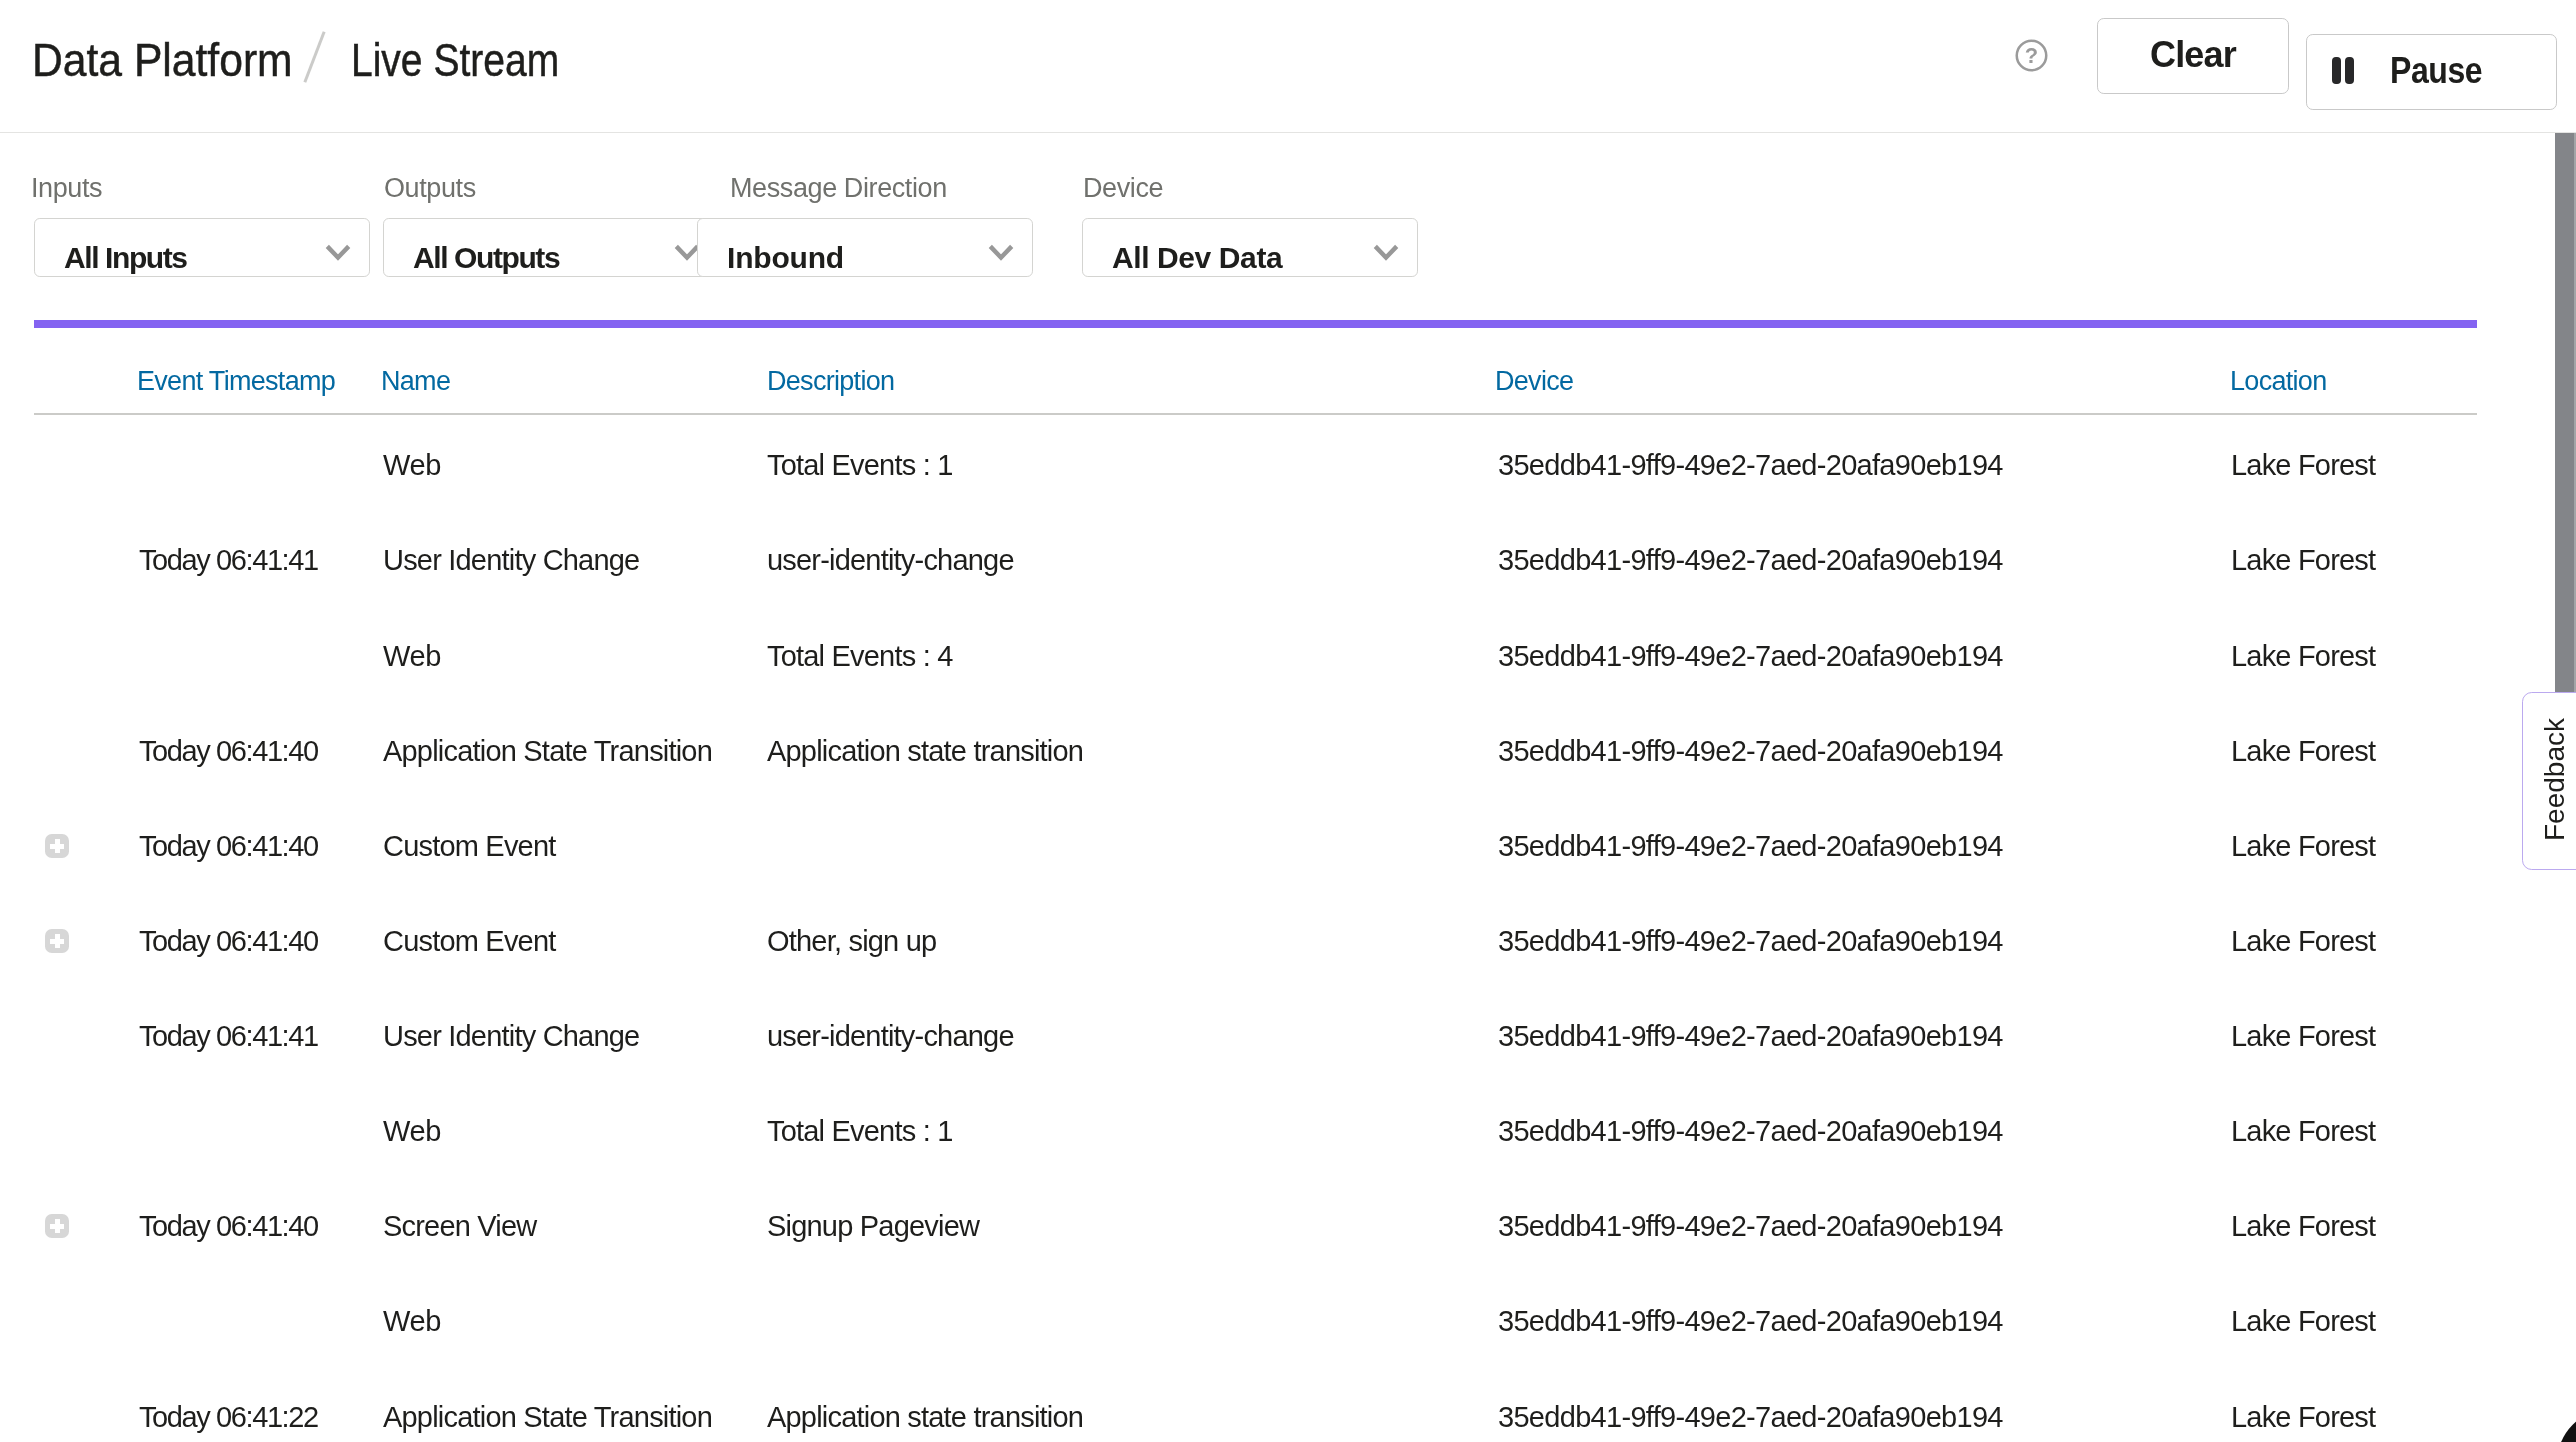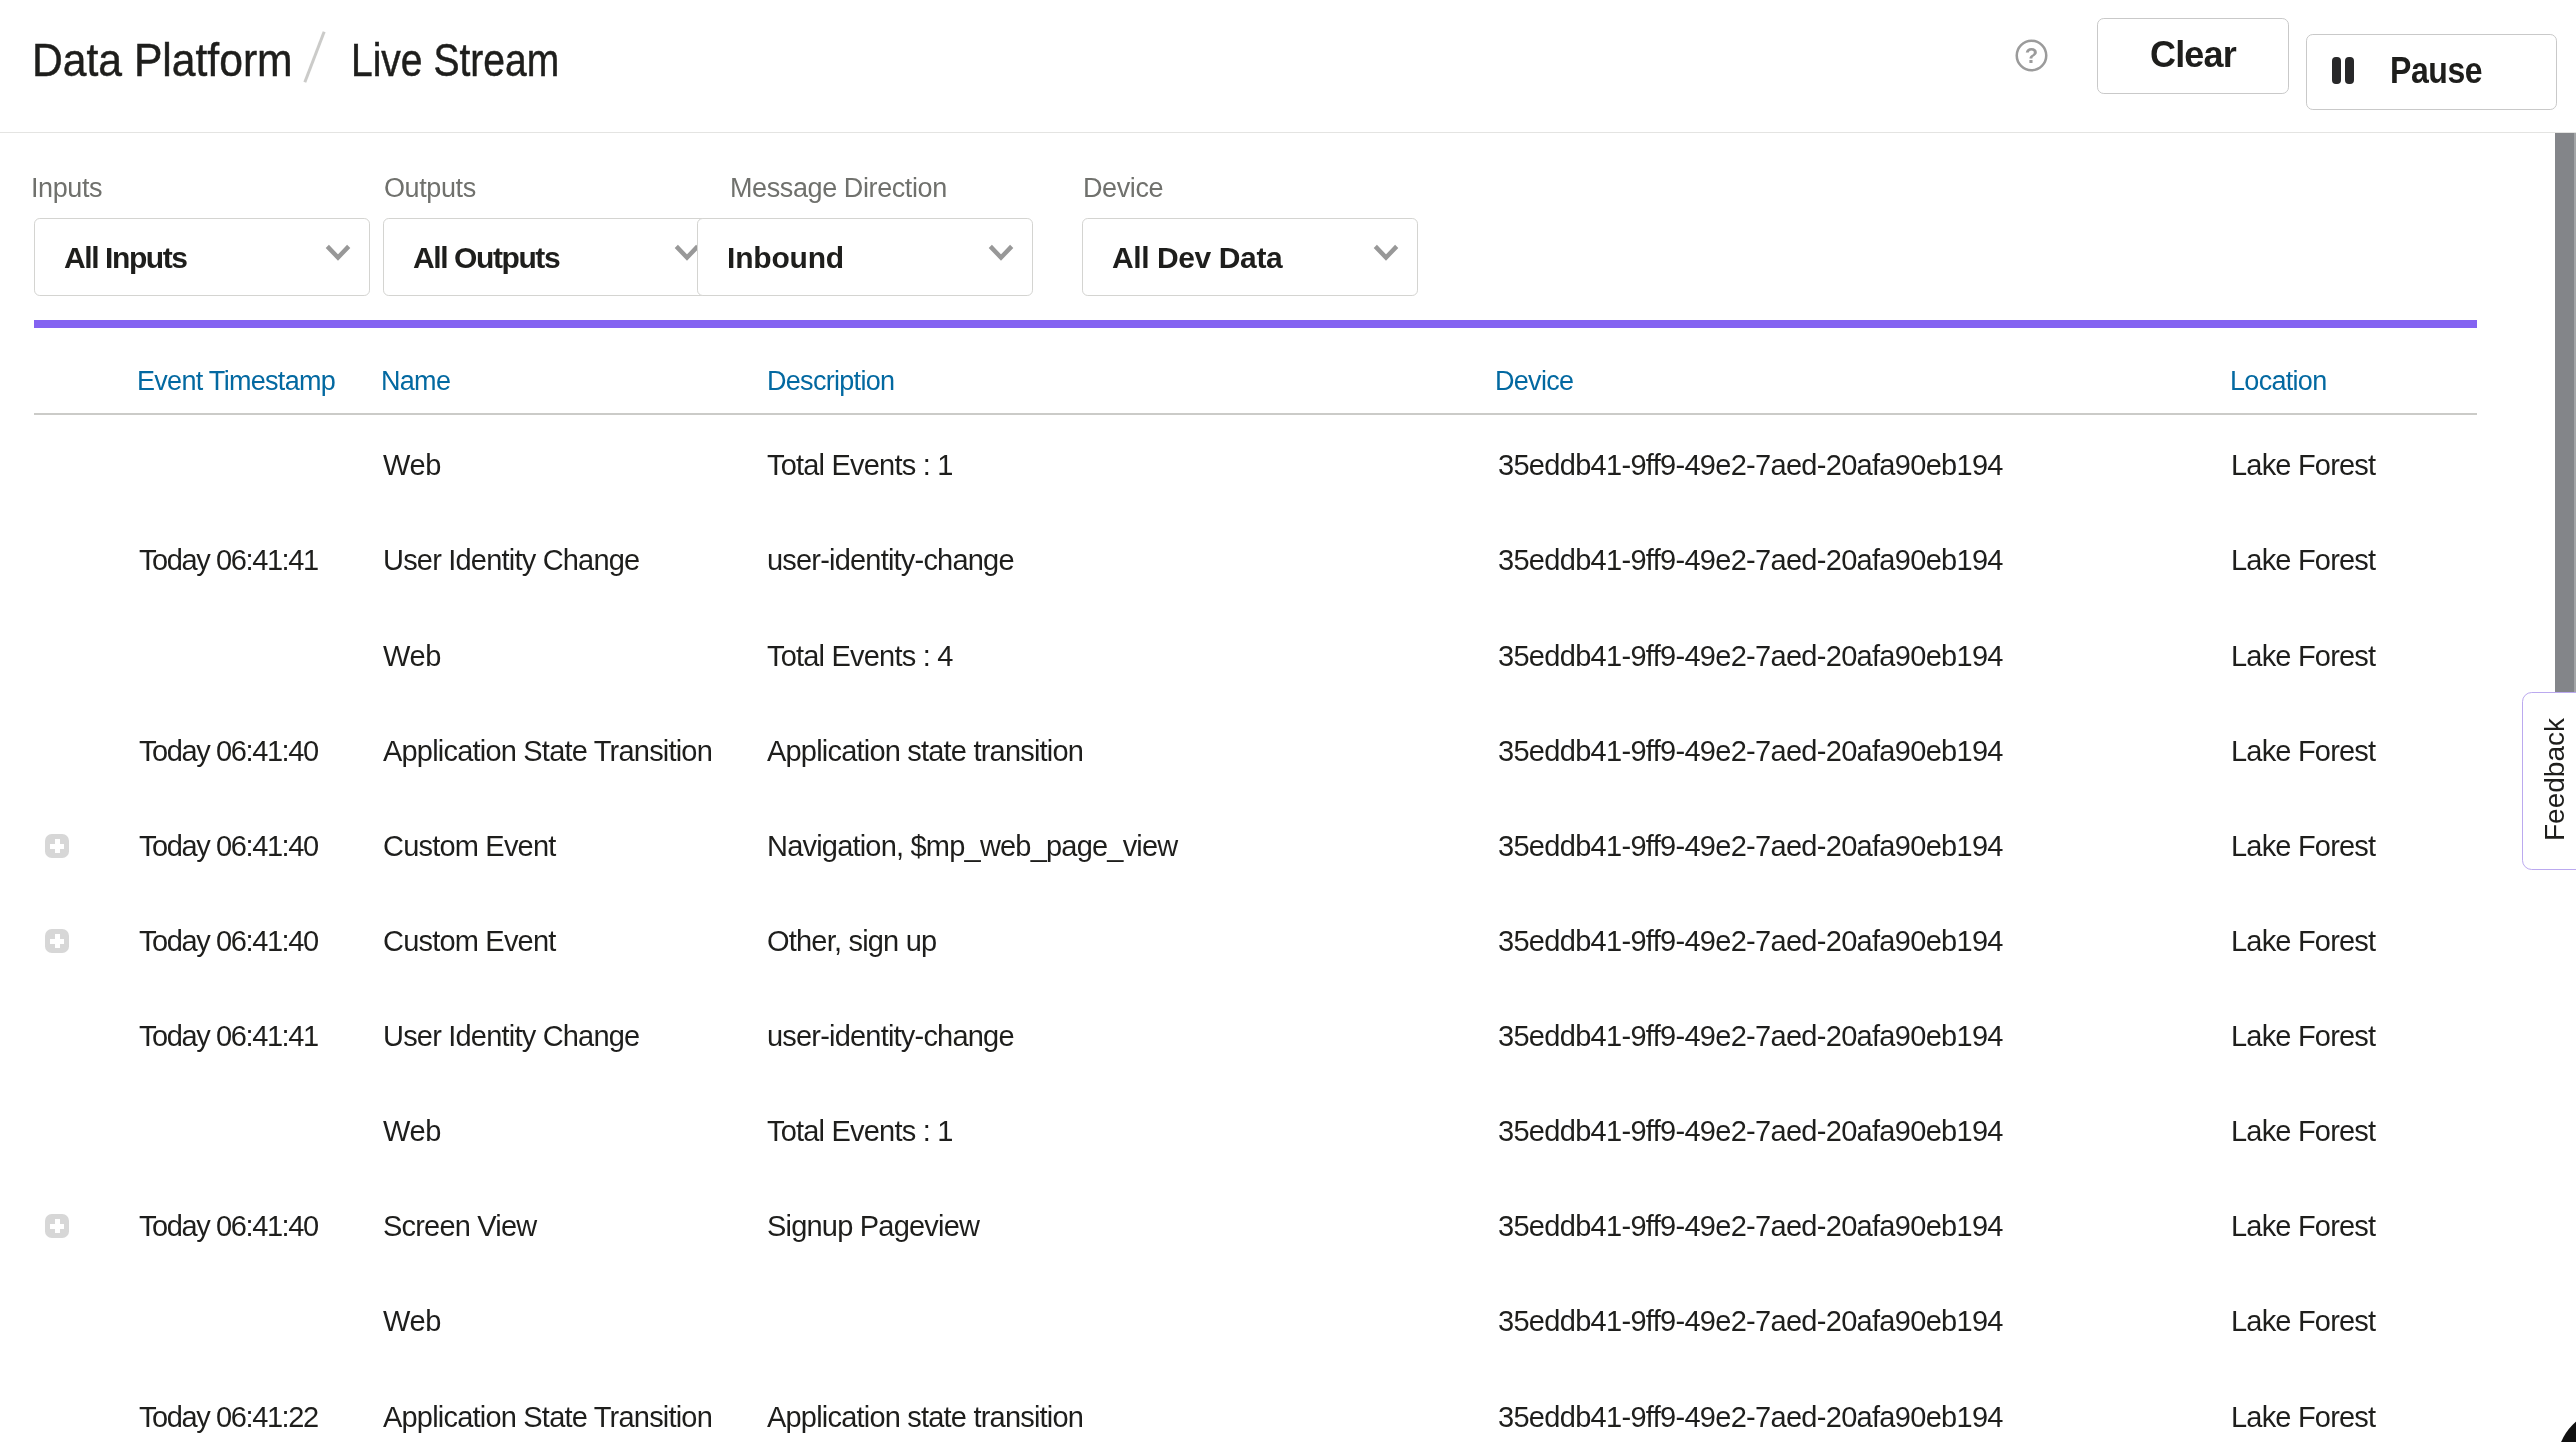--- a/index.html
+++ b/index.html
@@ -17,21 +17,21 @@
   .btn { position:absolute; top:18.4px; height:76px; border:1.9px solid #c9c9c9; border-radius:6.8px;
          background:#fff; font-size:36px; font-weight:700; color:#1e1e1c; }
   #btn-clear { left:2097px; width:192px; text-align:center; line-height:71px; letter-spacing:-0.8px; }
   #btn-pause { left:2306px; width:251px;margin-top:16px; }
   #btn-pause .bar { position:absolute; top:22px; width:8.7px; height:27px; background:#28282a; border-radius:3.9px; }
   #ptxt { position:absolute; left:83px; top:0; line-height:71px; letter-spacing:-0.5px;
           transform:scaleX(0.89); transform-origin:left top; }
 
   
   .flabel { position:absolute; top:174px; font-size:27px; line-height:29px; color:#70716d; letter-spacing:-0.4px; }
-  .fbox { position:absolute; top:218px; width:336px; height:78px; border:1.9px solid #d4d4d1;
+  .fbox { position:absolute; top:218px; width:336px; height:59px; border:1.9px solid #d4d4d1;
           border-radius:5.8px; background:#fff; font-size:30px; font-weight:700; color:#1e1e1c;
           line-height:78px; padding-left:29px; letter-spacing:-0.5px; }
   .fbox svg { position:absolute; right:18.4px; top:25px; }
 
   
   #pbar { position:absolute; left:34px; top:320px; width:2443px; height:7.8px; background:#8463f1; }
 
   
   .th { position:absolute; top:361px; height:41px; font-size:27px; line-height:41px; color:#0369a1; letter-spacing:-0.7px; }
   #thline { position:absolute; left:34px; top:413px; width:2443px; height:1.9px; background:#cbcbc8; }
@@ -135,21 +135,20 @@
       <span class="c-ts">Today 06:41:40</span>
       <span class="c-nm b">Application State Transition</span>
       <span class="c-ds">Application state transition</span>
       <span class="c-dv">35eddb41-9ff9-49e2-7aed-20afa90eb194</span>
       <span class="c-lc">Lake Forest</span>
     </div>
 <div class="row" style="top:799px;">
       <div class="plus" style="top:35px;"></div>
       <span class="c-ts">Today 06:41:40</span>
       <span class="c-nm b">Custom Event</span>
-      <span class="c-ds">Navigation, $mp_web_page_view</span>
       <span class="c-dv">35eddb41-9ff9-49e2-7aed-20afa90eb194</span>
       <span class="c-lc">Lake Forest</span>
     </div>
 <div class="row" style="top:894px;">
       <div class="plus" style="top:35px;"></div>
       <span class="c-ts">Today 06:41:40</span>
       <span class="c-nm b">Custom Event</span>
       <span class="c-ds">Other, sign up</span>
       <span class="c-dv">35eddb41-9ff9-49e2-7aed-20afa90eb194</span>
       <span class="c-lc">Lake Forest</span>

